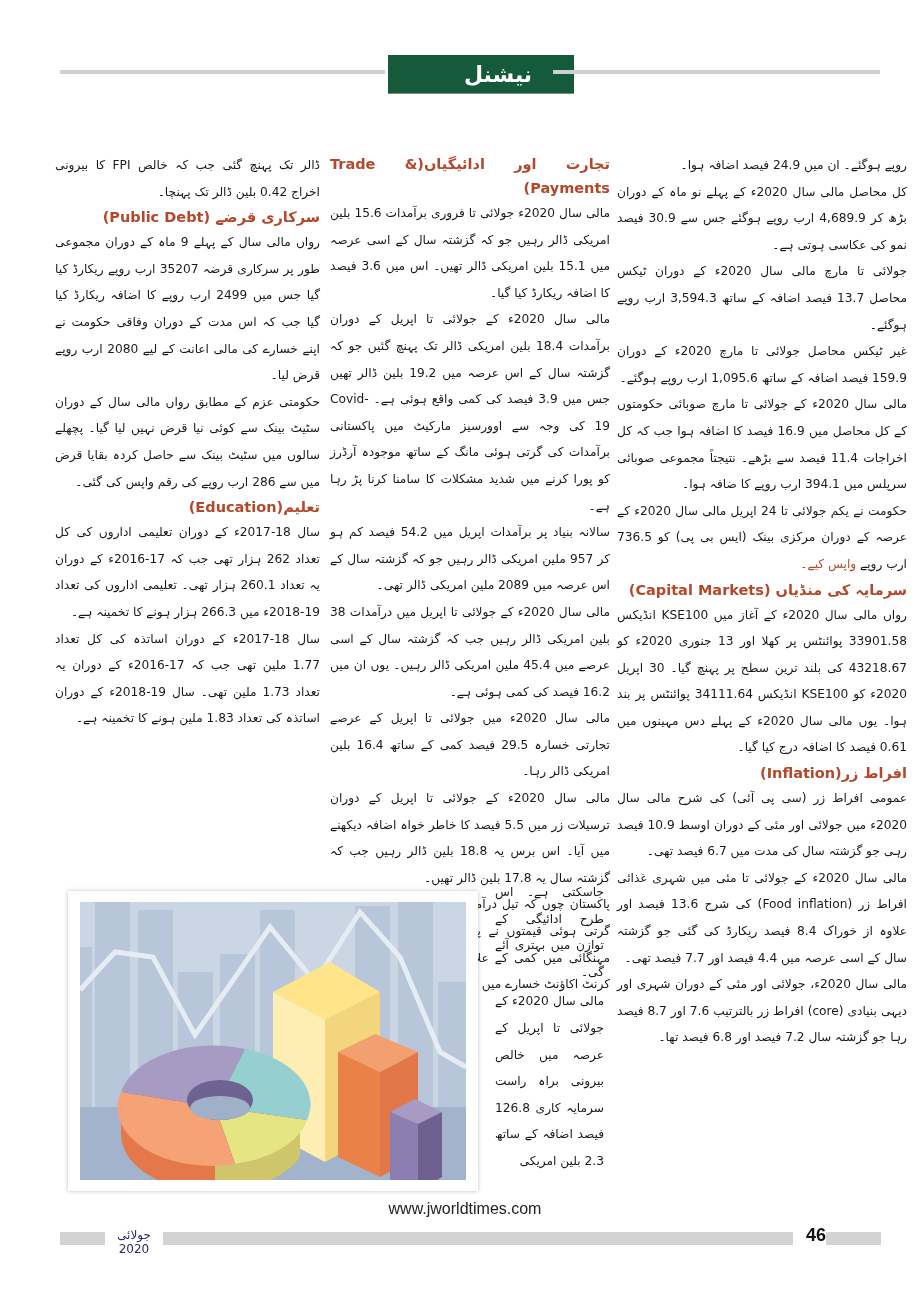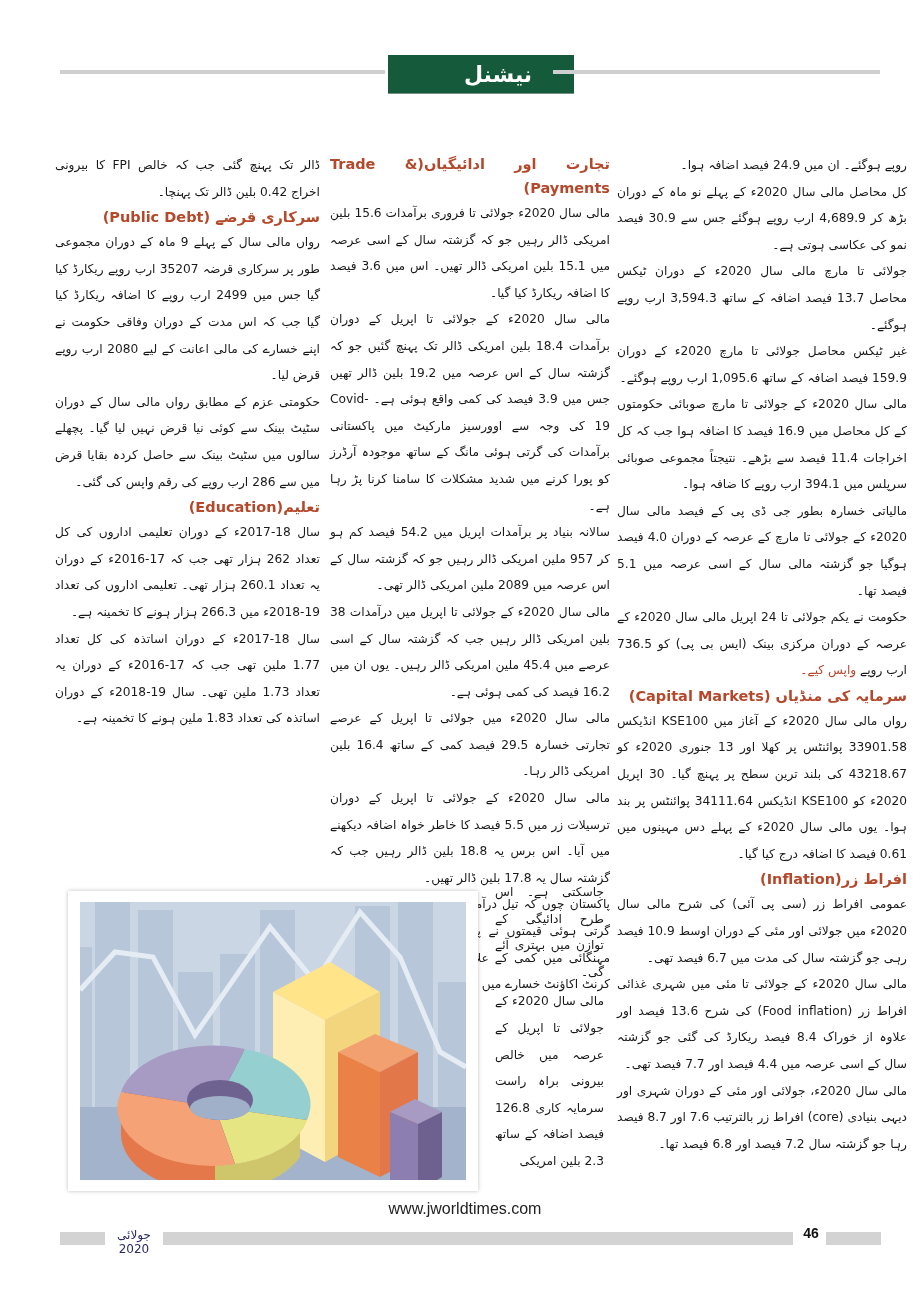--- a/index.html
+++ b/index.html
@@ -27,37 +27,36 @@
            background: #fff; box-shadow: 0 0 4px rgba(0,0,0,0.25); }
   .illus svg { position: absolute; left: 12px; top: 11px; }
   .ftr-bar { position: absolute; top: 1232px; height: 13px; background: #d3d3d3; }
   .ftr-bar.a { left: 60px; width: 45px; }
   .ftr-bar.b { left: 163px; width: 630px; }
   .ftr-bar.c { left: 826px; width: 55px; }
   .ftr-date { position: absolute; left: 105px; top: 1228px; font-size: 12px; color: #2b2a6b;
               direction: rtl; width: 58px; text-align: center; }
   .ftr-url { position: absolute; left: 340px; top: 1200px; width: 250px; text-align: center;
              font-family: "Liberation Sans", sans-serif; font-size: 16px; color: #222; }
-  .ftr-page { position: absolute; left: 796px; top: 1225px; width: 30px; text-align: center;
-              font-family: "Liberation Sans", sans-serif; font-weight: bold; font-size: 14px; color: #111; }
+  .ftr-page { position: absolute; left: 796px; top: 1225px; width: 30px; text-align: right;
+              font-family: "Liberation Sans", sans-serif; font-weight: bold; font-size: 18px; color: #111; }
 </style>
 </head>
 <body>
 
 <div class="hdr-line left"></div>
 <div class="hdr-badge">نیشنل</div>
 <div class="hdr-line right"></div>
 
 <div class="col c1">
   <p>روپے ہوگئے۔ ان میں 24.9 فیصد اضافہ ہوا۔</p>
   <p>کل محاصل مالی سال 2020ء کے پہلے نو ماہ کے دوران بڑھ کر 4,689.9 ارب روپے ہوگئے جس سے 30.9 فیصد نمو کی عکاسی ہوتی ہے۔</p>
   <p>جولائی تا مارچ مالی سال 2020ء کے دوران ٹیکس محاصل 13.7 فیصد اضافہ کے ساتھ 3,594.3 ارب روپے ہوگئے۔</p>
   <p>غیر ٹیکس محاصل جولائی تا مارچ 2020ء کے دوران 159.9 فیصد اضافہ کے ساتھ 1,095.6 ارب روپے ہوگئے۔</p>
   <p>مالی سال 2020ء کے جولائی تا مارچ صوبائی حکومتوں کے کل محاصل میں 16.9 فیصد کا اضافہ ہوا جب کہ کل اخراجات 11.4 فیصد سے بڑھے۔ نتیجتاً مجموعی صوبائی سرپلس میں 394.1 ارب روپے کا ضافہ ہوا۔</p>
-  <p>مالیاتی خسارہ بطور جی ڈی پی کے فیصد مالی سال 2020ء کے جولائی تا مارچ کے عرصہ کے دوران 4.0 فیصد ہوگیا جو گزشتہ مالی سال کے اسی عرصہ میں 5.1 فیصد تھا۔</p>
   <p><span>حکومت نے یکم جولائی تا 24 اپریل مالی سال 2020ء کے عرصہ کے دوران مرکزی بینک (ایس بی پی) کو 736.5 ارب روپے </span><span class="red">واپس کیے۔</span></p>
   <h3>سرمایہ کی منڈیاں (Capital Markets)</h3>
   <p>رواں مالی سال 2020ء کے آغاز میں KSE100 انڈیکس 33901.58 پوائنٹس پر کھلا اور 13 جنوری 2020ء کو 43218.67 کی بلند ترین سطح پر پہنچ گیا۔ 30 اپریل 2020ء کو KSE100 انڈیکس 34111.64 پوائنٹس پر بند ہوا۔ یوں مالی سال 2020ء کے پہلے دس مہینوں میں 0.61 فیصد کا اضافہ درج کیا گیا۔</p>
   <h3>افراط زر(Inflation)</h3>
   <p>عمومی افراط زر (سی پی آئی) کی شرح مالی سال 2020ء میں جولائی اور مئی کے دوران اوسط 10.9 فیصد رہی جو گزشتہ سال کی مدت میں 6.7 فیصد تھی۔</p>
   <p>مالی سال 2020ء کے جولائی تا مئی میں شہری غذائی افراط زر (Food inflation) کی شرح 13.6 فیصد اور علاوہ از خوراک 8.4 فیصد ریکارڈ کی گئی جو گزشتہ سال کے اسی عرصہ میں 4.4 فیصد اور 7.7 فیصد تھی۔</p>
   <p>مالی سال 2020ء، جولائی اور مئی کے دوران شہری اور دیہی بنیادی (core) افراط زر بالترتیب 7.6 اور 8.7 فیصد رہا جو گزشتہ سال 7.2 فیصد اور 6.8 فیصد تھا۔</p>
 </div>
 
 <div class="col c2">

